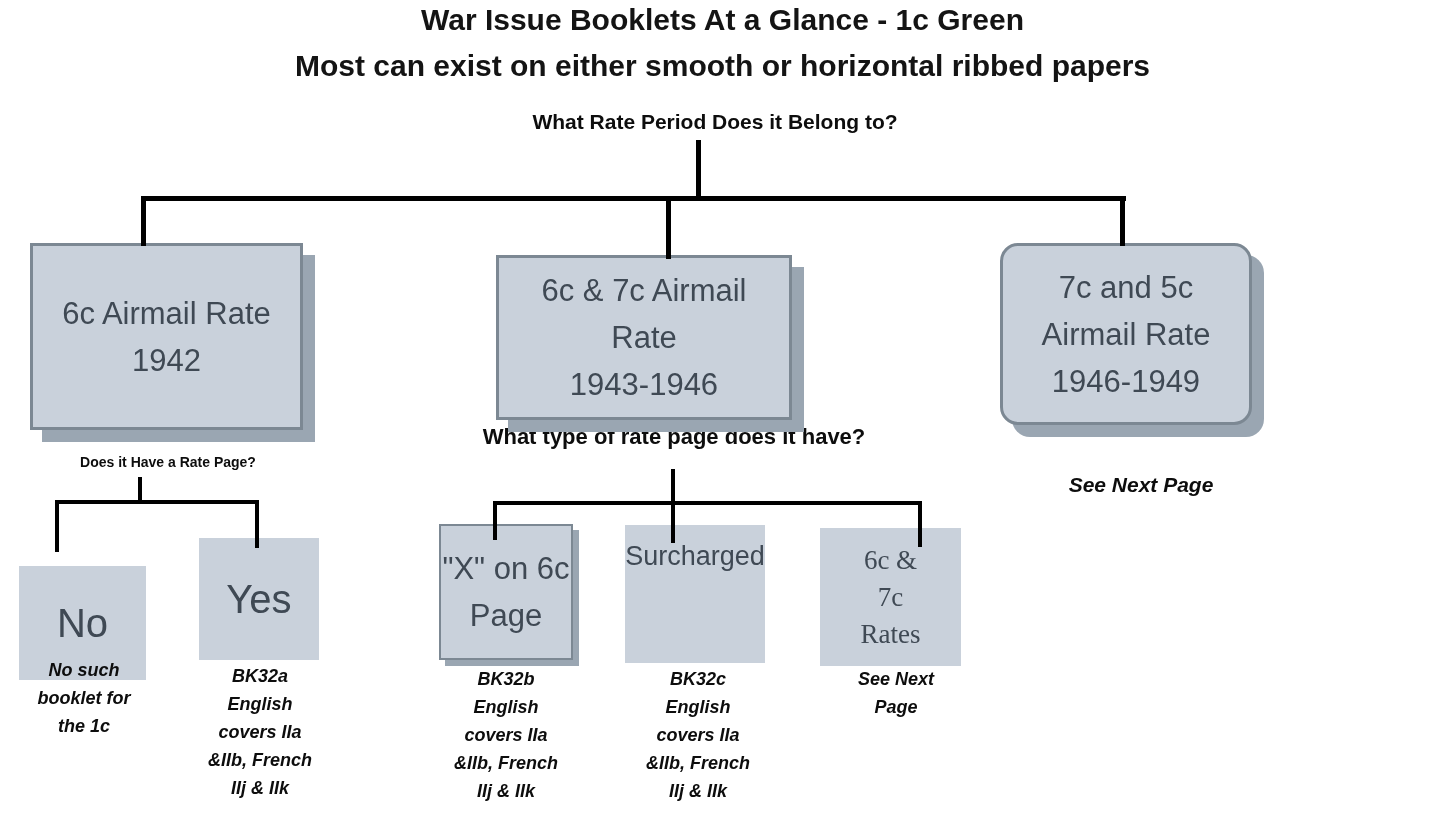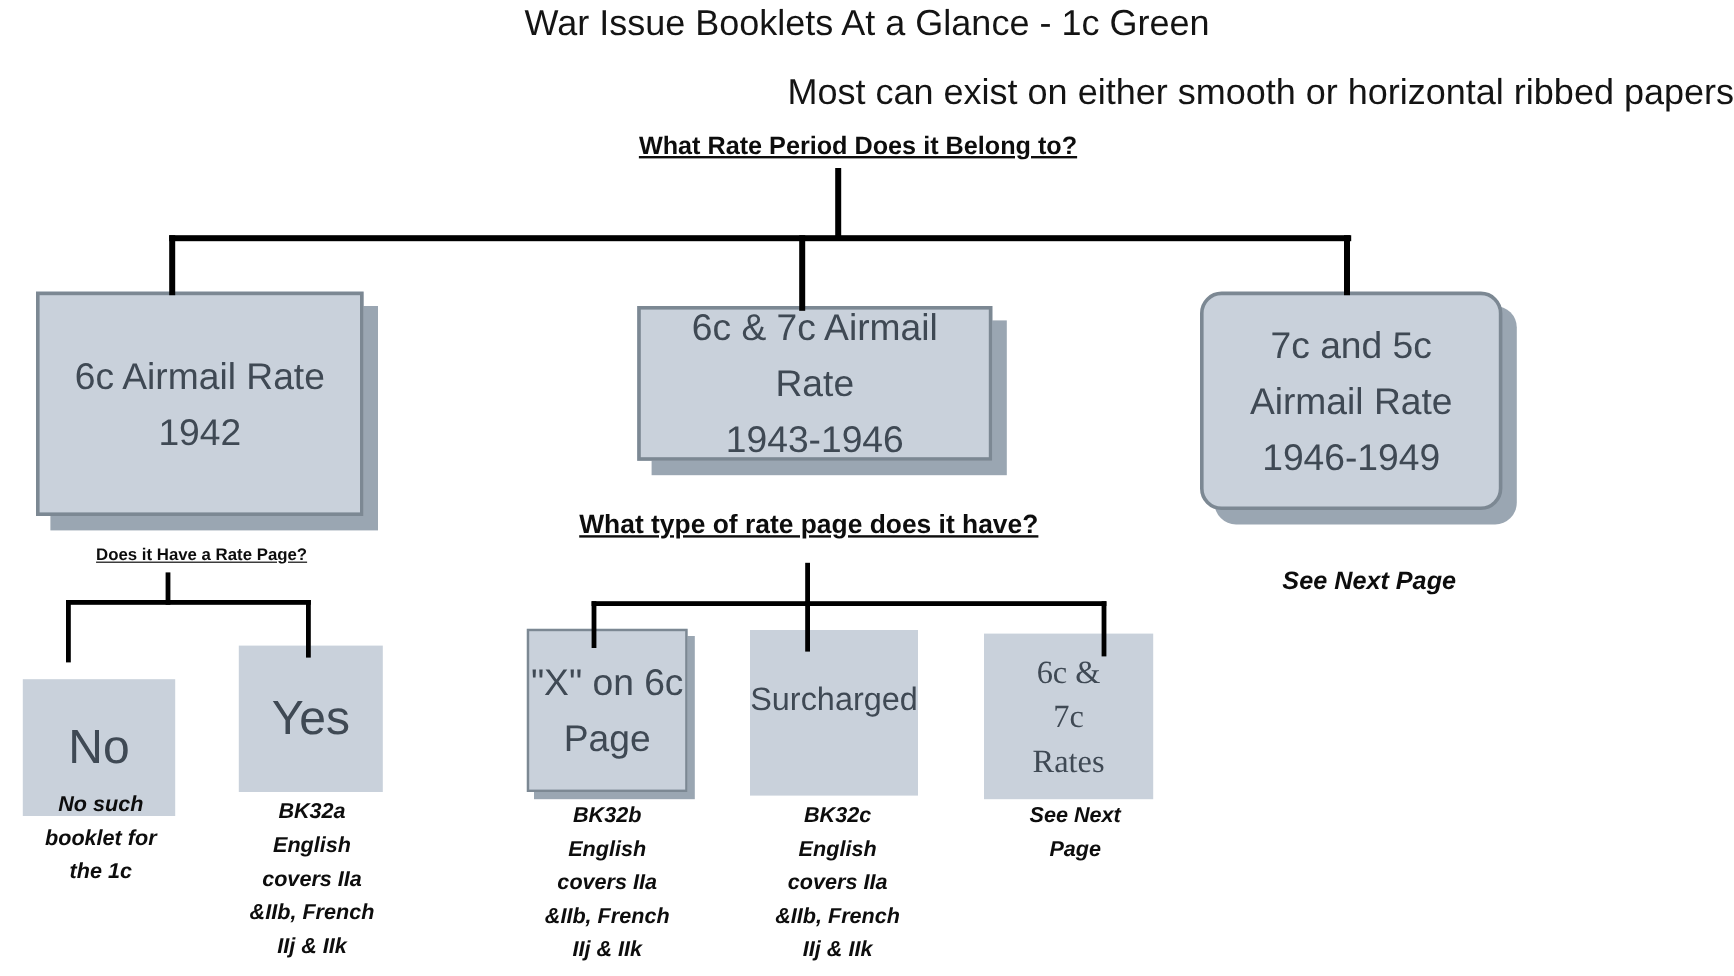--- a/index.html
+++ b/index.html
@@ -15,29 +15,28 @@
     font-family: "Liberation Sans", "DejaVu Sans", sans-serif;
     overflow: hidden;
   }
   .title-line {
     position: absolute;
     left: 0;
     right: 0;
     text-align: center;
     font-size: 30px;
     color: #141414;
-    font-weight: 400;
+    font-weight: 700;
   }
   .question {
     position: absolute;
     font-weight: 700;
     font-size: 21px;
     color: var(--label-text, #0d0d0d);
     text-align: center;
-    text-decoration: underline;
   }
   .line {
     position: absolute;
     background: var(--connector, #000000);
     z-index: 3;
   }
   .box {
     position: absolute;
     box-sizing: border-box;
     background: var(--box-fill, #c9d1db);
@@ -55,40 +54,40 @@
     border: 3px solid var(--box-border, #7c8893);
     box-shadow: 12px 12px 0 0 var(--box-shadow, #9aa6b2);
   }
   .box.bordered-sm {
     border: 2px solid var(--box-border, #7c8893);
     box-shadow: 6px 6px 0 0 var(--box-shadow, #9aa6b2);
   }
   .box.big   { font-size: 31px; line-height: 47px; }
   .box.yesno { font-size: 40px; line-height: 46px; }
   .box.small { font-size: 27px; line-height: 37px; }
-  .box.top-aligned { align-items: flex-start; padding-top: 40px; }
+  .box.top-aligned { align-items: flex-start; padding-top: 13px; }
   .result {
     position: absolute;
     font-weight: 700;
     font-size: 18px;
     line-height: 28px;
     color: var(--label-text, #0d0d0d);
     text-align: center;
     white-space: pre-line;
     z-index: 2;
     font-style: italic;
   }
 </style>
 </head>
 <body>
 
 <div class="canvas">
 
   <div class="title-line" style="top:3px;">War Issue Booklets At a Glance - 1c Green</div>
-  <div class="title-line" style="top:61px;text-align:right;">Most can exist on either smooth or horizontal ribbed papers</div>
+  <div class="title-line" style="top:49px;">Most can exist on either smooth or horizontal ribbed papers</div>
 
   <div class="question" style="left:358px; width:714px; top:110px;">What Rate Period Does it Belong to?</div>
 
   <div>
     <div class="line" style="left:696px; top:140px; width:5px; height:57px;"></div>
     <div class="line" style="left:141px; top:196px; width:985px; height:5px;"></div>
     <div class="line" style="left:141px; top:196px; width:5px; height:50px;"></div>
     <div class="line" style="left:666px; top:196px; width:5px; height:63px;"></div>
     <div class="line" style="left:1120px; top:196px; width:5px; height:50px;"></div>
   </div>
@@ -111,21 +110,21 @@
 booklet for
 the 1c</div>
     <div class="result" style="left:183px; width:154px; top:662px;">BK32a
 English
 covers IIa
 &amp;IIb, French
 IIj &amp; IIk</div>
   </div>
 
   <div>
-    <div class="box bordered big" style="left:531px; top:255px; width:296px; height:129px;">6c &amp; 7c Airmail
+    <div class="box bordered big" style="left:496px; top:255px; width:296px; height:165px;">6c &amp; 7c Airmail
 Rate
 1943-1946</div>
 
     <div class="question" style="left:454px; width:440px; top:424px; font-size:22px;">What type of rate page does it have?</div>
 
     <div class="line" style="left:671px; top:469px; width:4px; height:36px;"></div>
     <div class="line" style="left:493px; top:501px; width:429px; height:4px;"></div>
     <div class="line" style="left:493px; top:501px; width:4px; height:39px;"></div>
     <div class="line" style="left:671px; top:501px; width:4px; height:42px;"></div>
     <div class="line" style="left:918px; top:501px; width:4px; height:46px;"></div>

